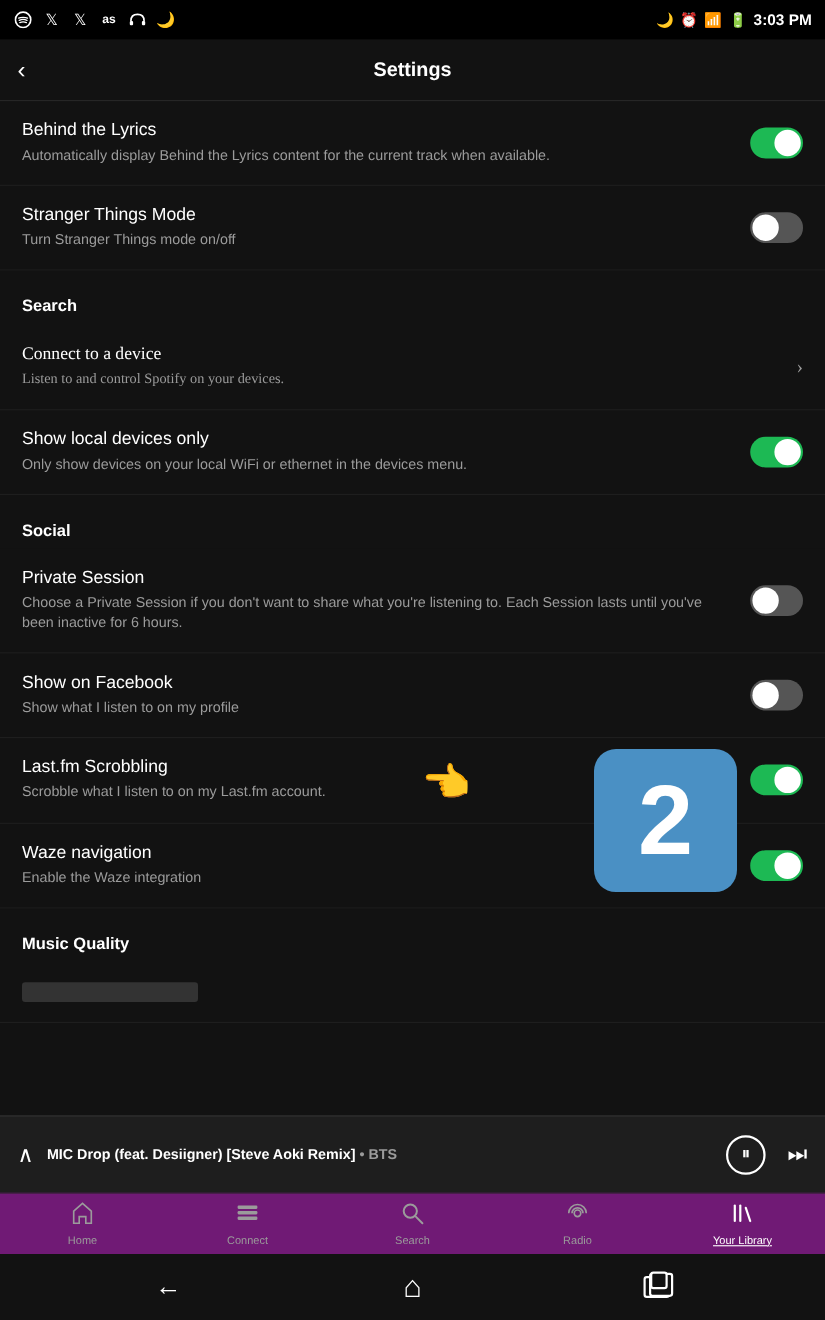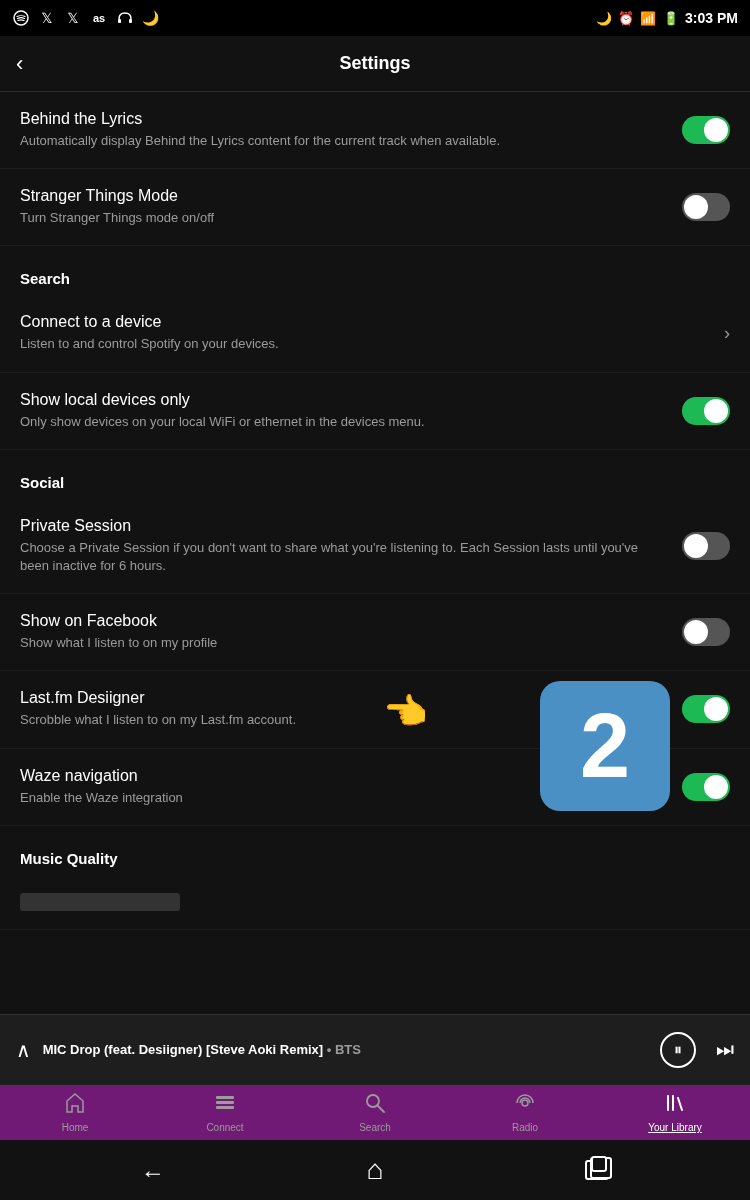--- a/index.html
+++ b/index.html
@@ -141,20 +141,21 @@
     }
 
     
     .arrow-row {
       display: flex;
       align-items: center;
       justify-content: center;
       padding: 18px 20px;
       border-bottom: 1px solid #1e1e1e;
       cursor: pointer;
+      font-family: Liberation Serif, serif;
     }
 
     
     .badge-overlay {
       position: absolute;
       right: 80px;
       width: 130px;
       height: 130px;
       background: #4a90c4;
       border-radius: 20px;
@@ -395,21 +396,21 @@
       <div class="setting-title">Show on Facebook</div>
       <div class="setting-desc">Show what I listen to on my profile</div>
     </div>
     <div class="toggle off">
       <div class="toggle-knob"></div>
     </div>
   </div>
 
   <div class="setting-row" style="position: relative;">
     <div class="setting-row-content">
-      <div class="setting-title">Last.fm Desiigner</div>
+      <div class="setting-title">Last.fm Scrobbling</div>
       <div class="setting-desc">Scrobble what I listen to on my Last.fm account.</div>
     </div>
     <div class="toggle on">
       <div class="toggle-knob"></div>
     </div>
 
     <span class="hand-pointer" style="top: 20px; right: 320px;">👉</span>
 
     <div class="badge-overlay" style="top: 10px;">
       <span class="badge-number">2</span>

